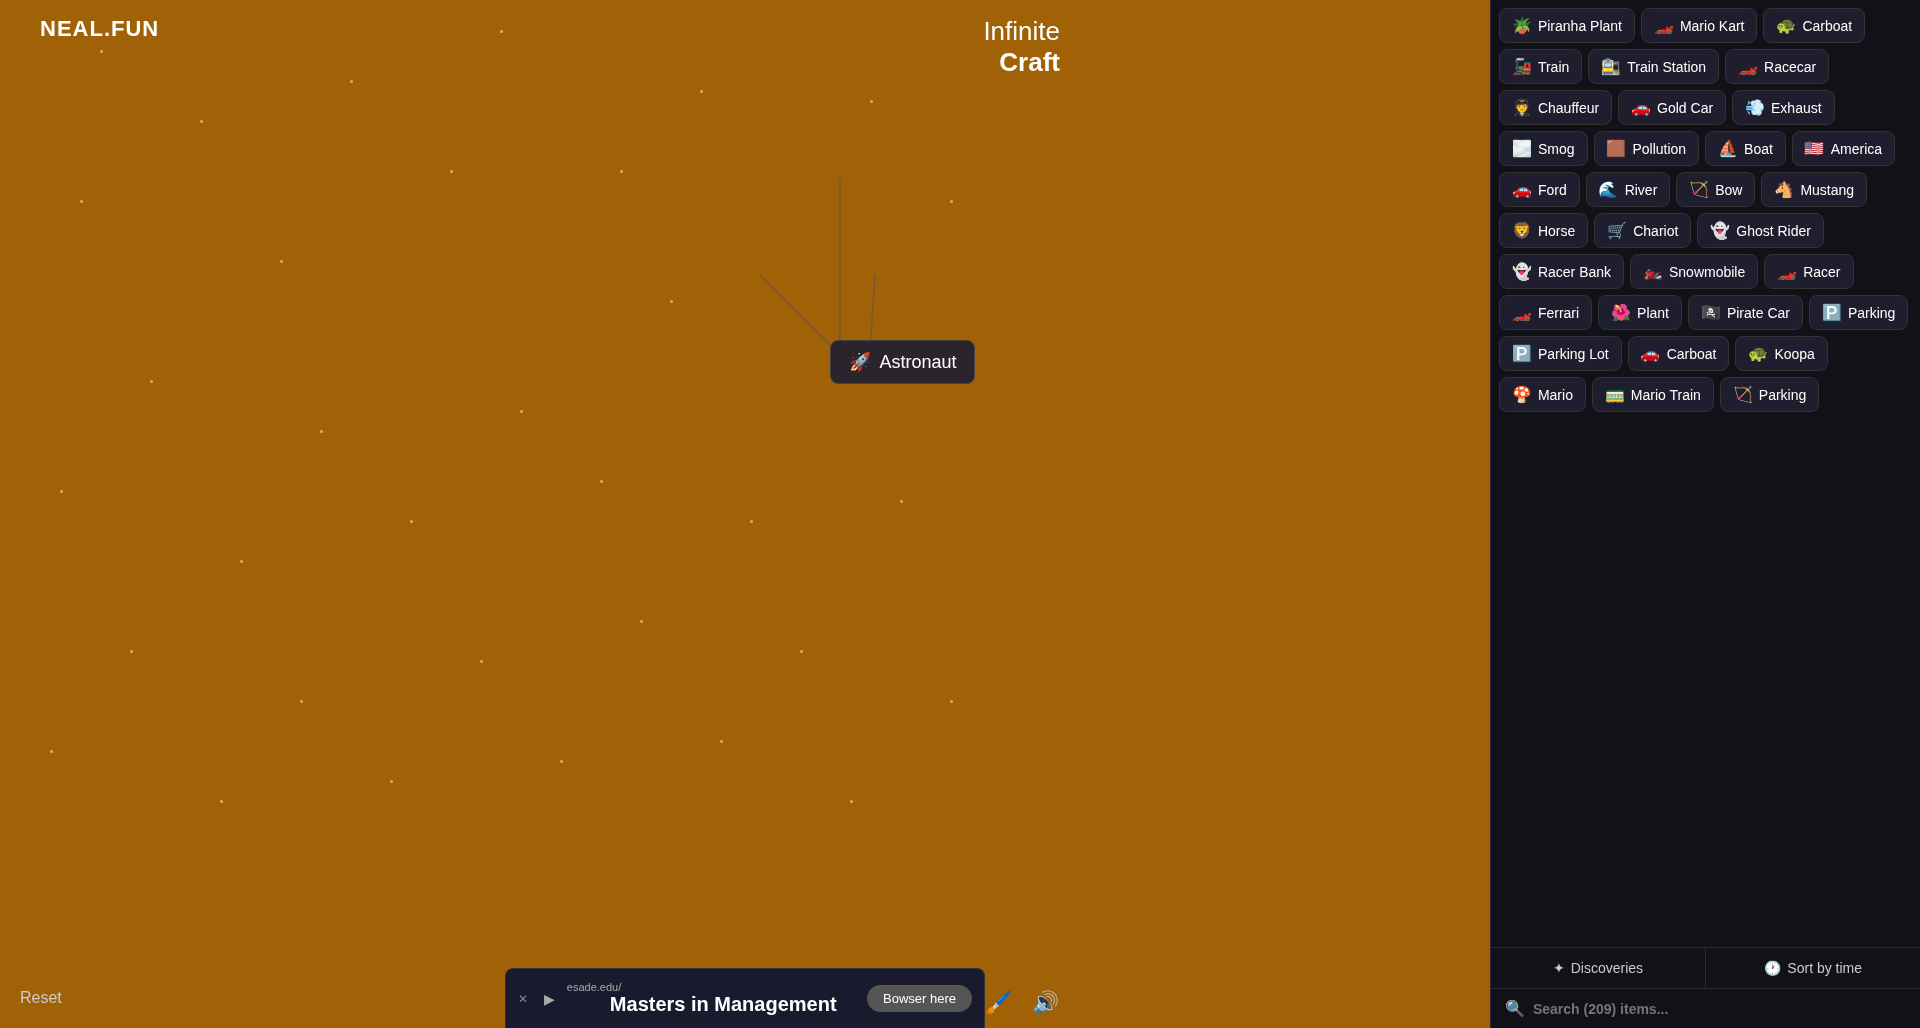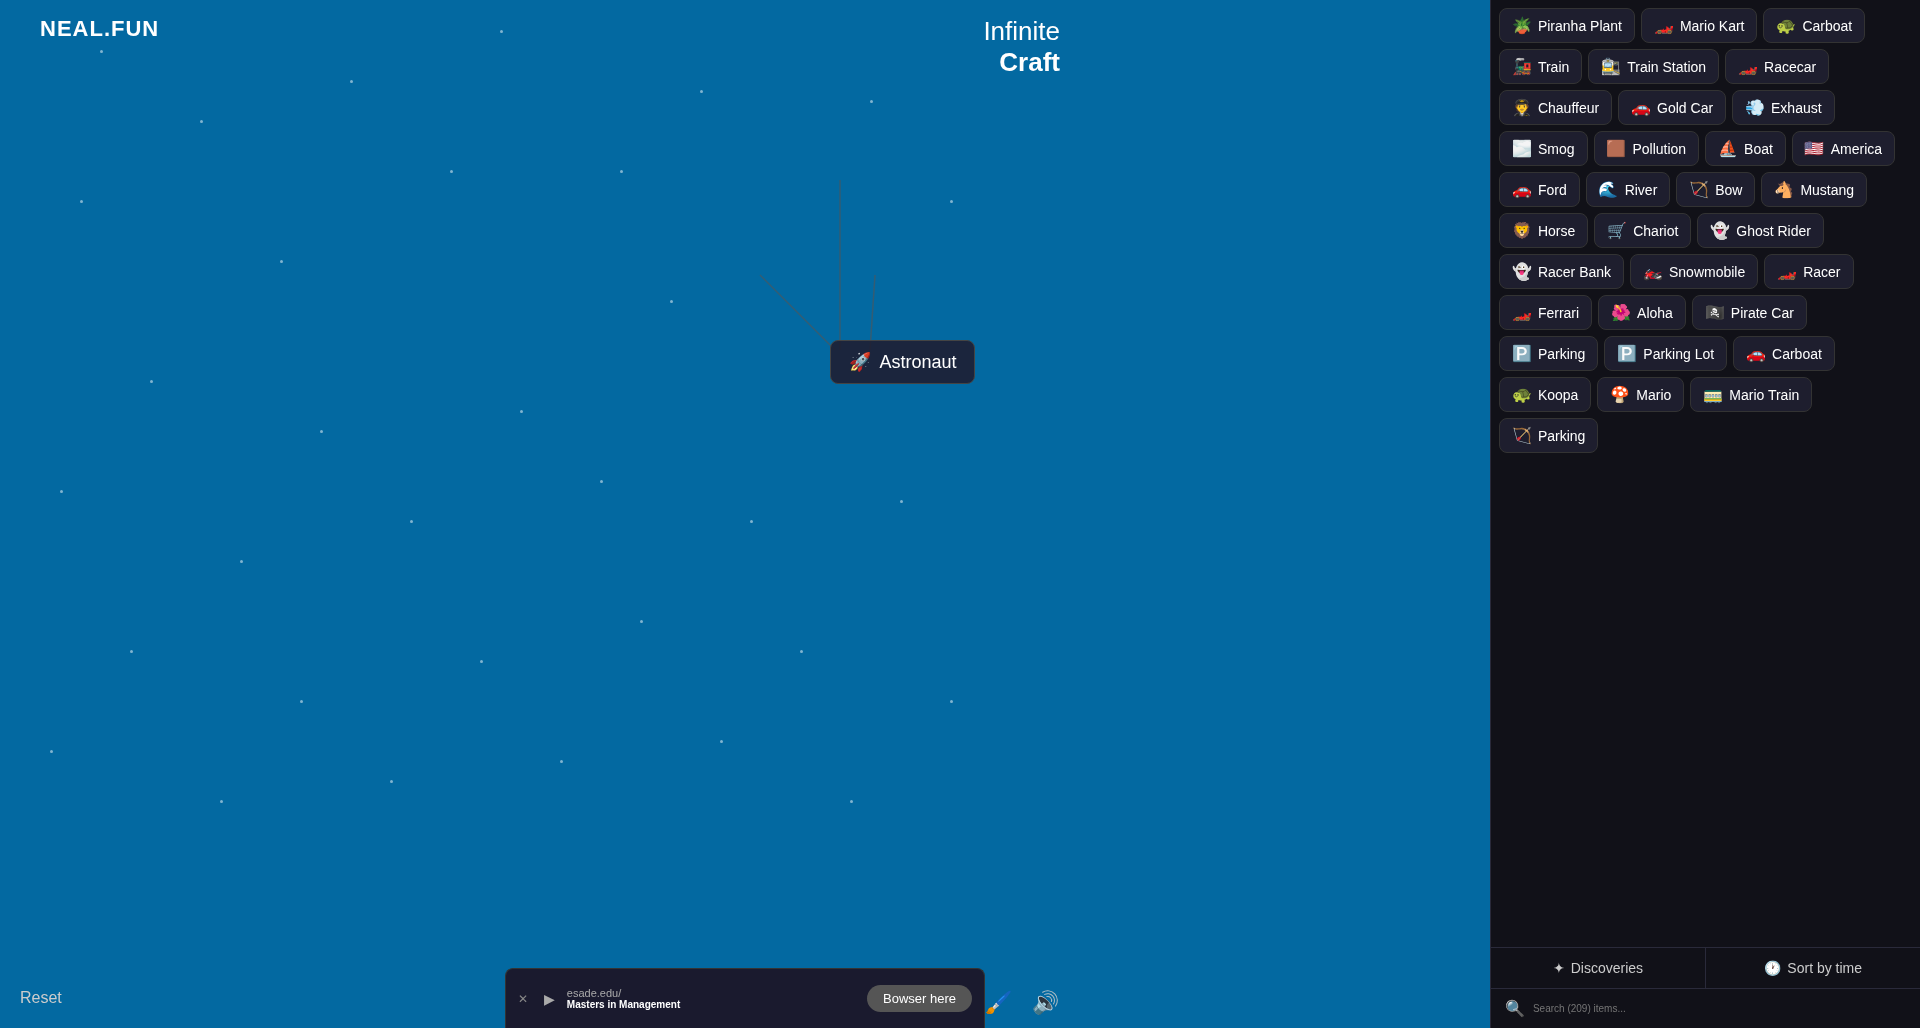--- a/index.html
+++ b/index.html
@@ -9,21 +9,21 @@
       overflow: hidden;
       background: #0a0a12;
       font-family: -apple-system, BlinkMacSystemFont, 'Segoe UI', sans-serif;
       display: flex;
     }
 
     
     .canvas-area {
       flex: 1;
       position: relative;
-      background: #0369a1;
+      background: #a16207;
       overflow: hidden;
       text-decoration: underline;
     }
 
     
     .star {
       position: absolute;
       width: 3px;
       height: 3px;
       background: #ffffff;
@@ -142,22 +142,23 @@
     }
     .ad-text {
       flex: 1;
     }
     .ad-text .ad-source {
       color: #aaa;
       font-size: 11px;
     }
     .ad-text .ad-title {
       color: #fff;
-      font-size: 10px;
+      font-size: 20px;
       font-weight: 600;
+      margin-left: 43px;
     }
     .ad-cta {
       background: #555;
       color: #fff;
       border: none;
       border-radius: 20px;
       padding: 6px 16px;
       font-size: 13px;
       cursor: pointer;
       white-space: nowrap;
@@ -245,22 +246,23 @@
       display: flex;
       align-items: center;
       padding: 10px 14px;
       gap: 8px;
     }
     .search-bar input {
       flex: 1;
       background: none;
       border: none;
       color: #aaa;
-      font-size: 10px;
+      font-size: 14px;
       outline: none;
+      font-weight: bold;
     }
     .search-icon-wrap {
       color: #666;
       font-size: 16px;
     }
   </style>
 </head>
 <body>
 
 <div class="canvas-area">
@@ -435,21 +437,21 @@
       <div class="item-chip">
         <span class="emoji">🏎️</span>
         <span>Racer</span>
       </div>
       <div class="item-chip">
         <span class="emoji">🏎️</span>
         <span>Ferrari</span>
       </div>
       <div class="item-chip">
         <span class="emoji">🌺</span>
-        <span>Aloha</span>
+        <span>Plant</span>
       </div>
       <div class="item-chip">
         <span class="emoji">🏴‍☠️</span>
         <span>Pirate Car</span>
       </div>
       <div class="item-chip">
         <span class="emoji">🅿️</span>
         <span>Parking</span>
       </div>
       <div class="item-chip">

